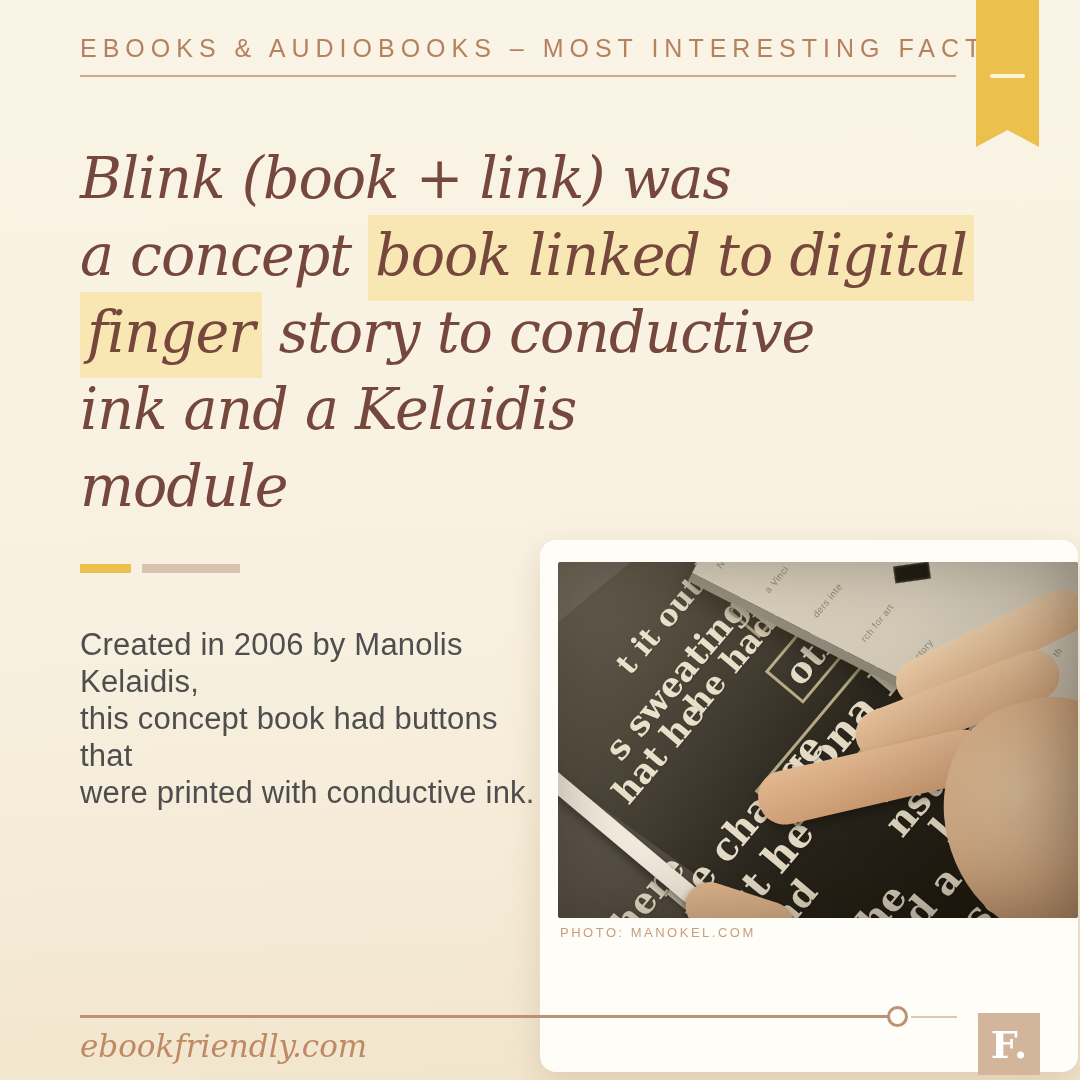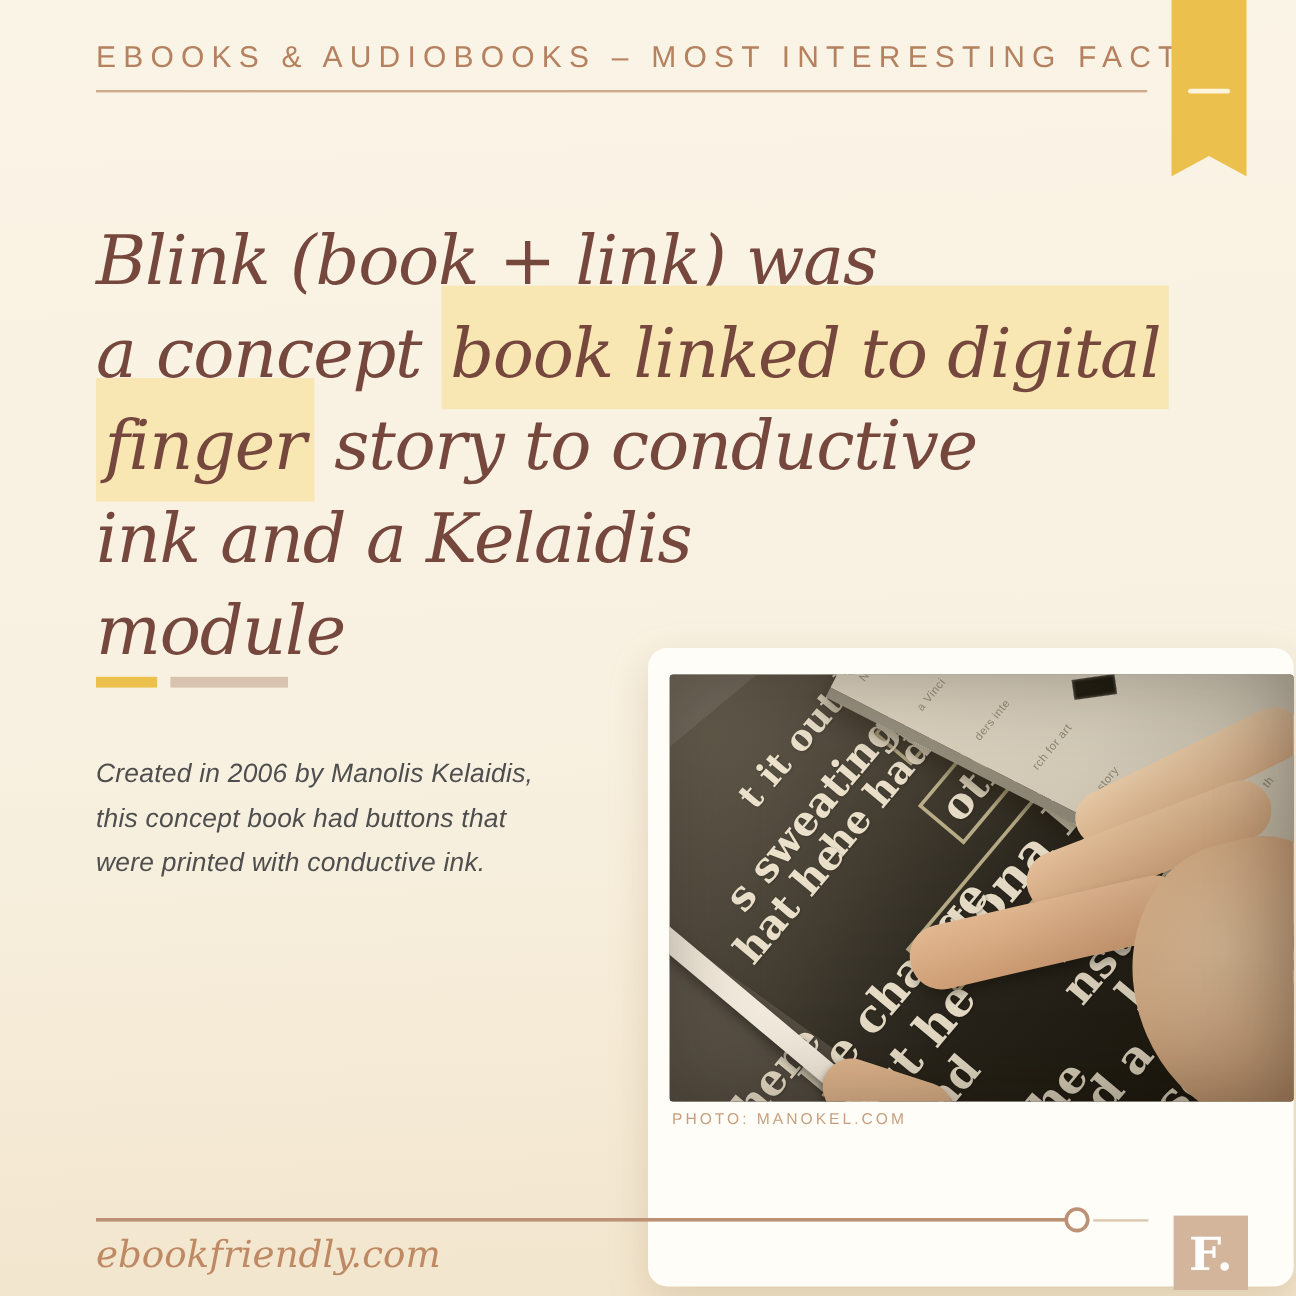--- a/index.html
+++ b/index.html
@@ -23,31 +23,30 @@
     background:var(--accent_yellow);
     clip-path:polygon(0 0,100% 0,100% 100%,50% calc(100% - 17px),0 100%);
   }
   .ribbon-dash{position:absolute;left:14px;top:74px;width:35px;height:4px;background:var(--ribbon_dash);border-radius:2px;}
   
   .headline{
     position:absolute;left:80px;top:140px;width:900px;
     font-family:"DejaVu Serif",serif;font-style:italic;font-weight:400;
     font-size:57px;line-height:77px;letter-spacing:-1px;
     color:var(--headline_brown);
-    margin-top:40px;
   }
   .h-line{white-space:nowrap;}
-  .hl{background:var(--highlight);padding:24px 7px 13px 7px;}
+  .hl{background:var(--highlight);padding:7px 7px 13px 7px;}
   
   .divider{position:absolute;left:80px;top:564px;height:9px;}
   .div-yellow{position:absolute;left:0;top:0;width:51px;height:9px;background:var(--accent_yellow);}
   .div-tan{position:absolute;left:62px;top:0;width:98px;height:9px;background:var(--divider_tan);}
   
   .bodycopy{position:absolute;left:80px;top:626px;width:470px;color:var(--body_gray);}
-  .bodycopy p{margin:0 0 18px 0;font-size:22px;line-height:37px;letter-spacing:.2px;white-space:pre-line;font-style:italic;}
+  .bodycopy p{margin:0 0 18px 0;font-size:31px;line-height:37px;letter-spacing:.2px;white-space:pre-line;}
   
   .card{
     position:absolute;left:540px;top:540px;width:538px;height:532px;
     background:var(--card_bg);border-radius:16px;
     box-shadow:0 12px 32px rgba(170,140,95,.28);
   }
   .photo{
     position:absolute;left:18px;top:22px;width:520px;height:356px;
     border-radius:3px;overflow:hidden;
     background:linear-gradient(135deg,var(--cover_light) 0%,var(--cover_dark) 55%,#121109 100%);

